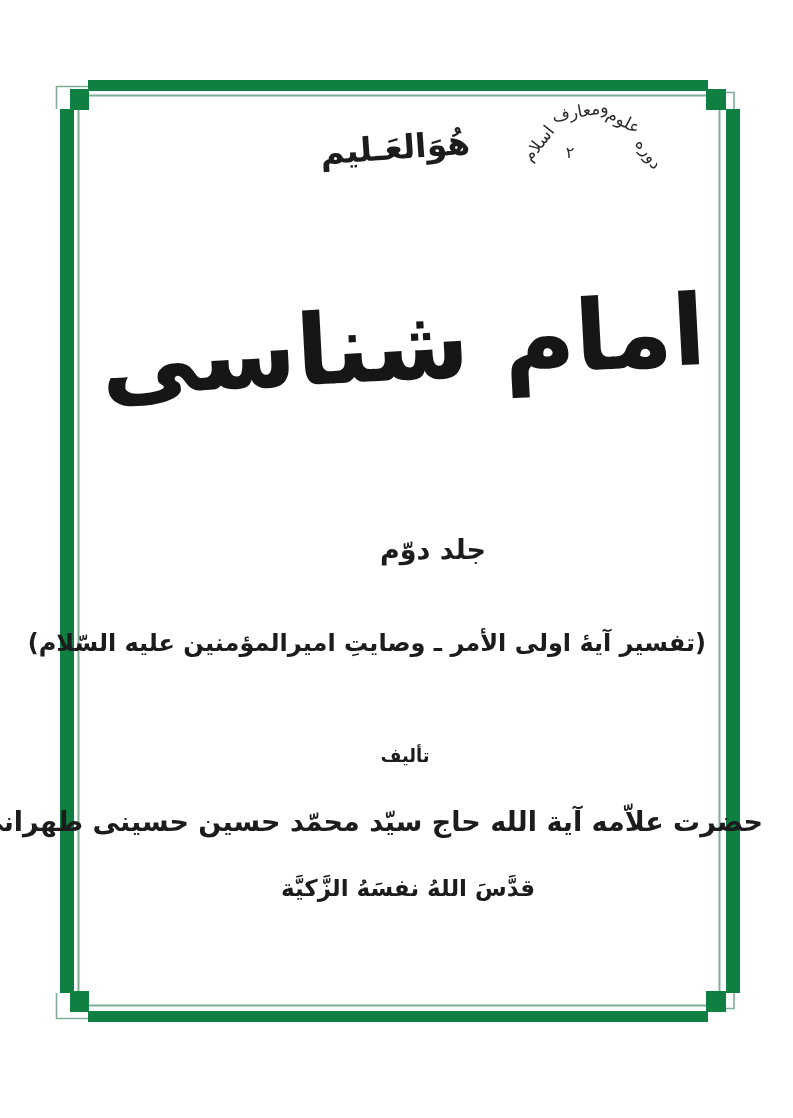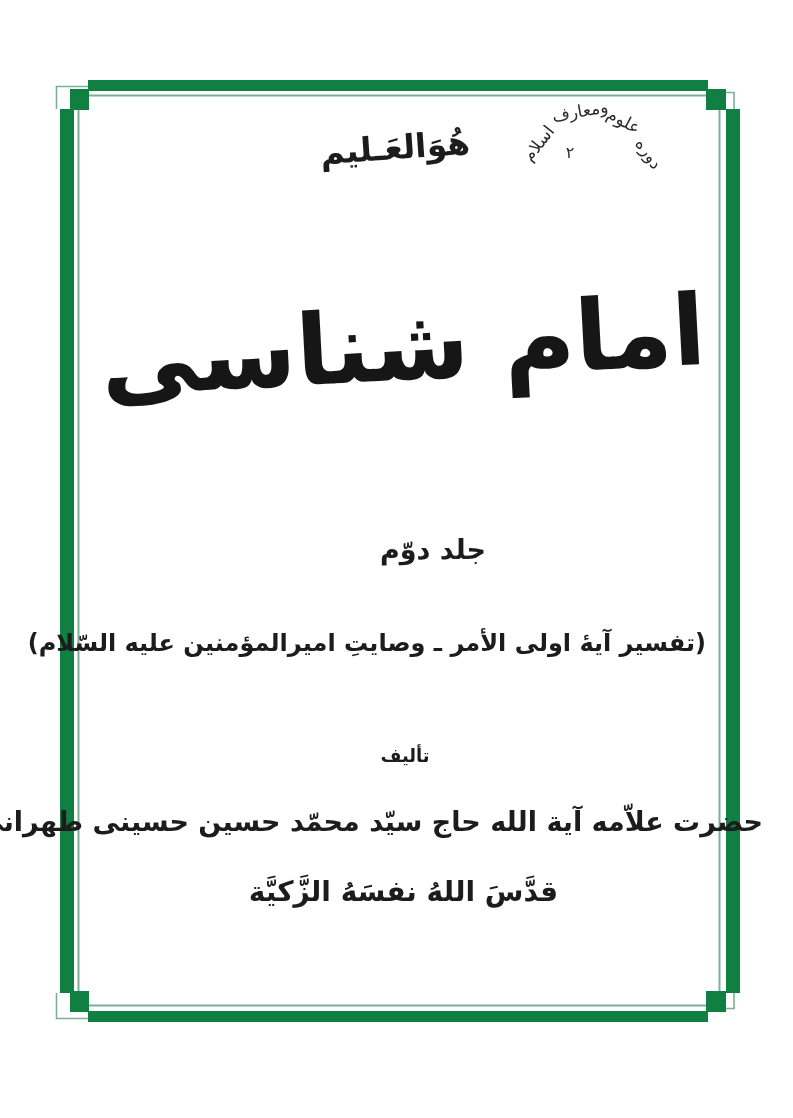--- a/index.html
+++ b/index.html
@@ -48,21 +48,21 @@
   .byline{
     left:300px;top:745px;width:210px;
     font-size:18px;font-weight:bold;
   }
   .author{
     left:103px;top:806px;width:660px;
     font-size:27px;font-weight:bold;
   }
   .honorific{
     left:258px;top:875px;width:300px;
-    font-size:28px;font-weight:bold;
+    font-size:23px;font-weight:bold;
   }
 </style>
 </head>
 <body>
 
 <div class="page">
 
   <svg class="frame" viewBox="0 0 793 1118" xmlns="http://www.w3.org/2000/svg">
 
     <rect x="78.5" y="95.5" width="641" height="910" fill="none" stroke="#7fae96" stroke-width="2"></rect>

